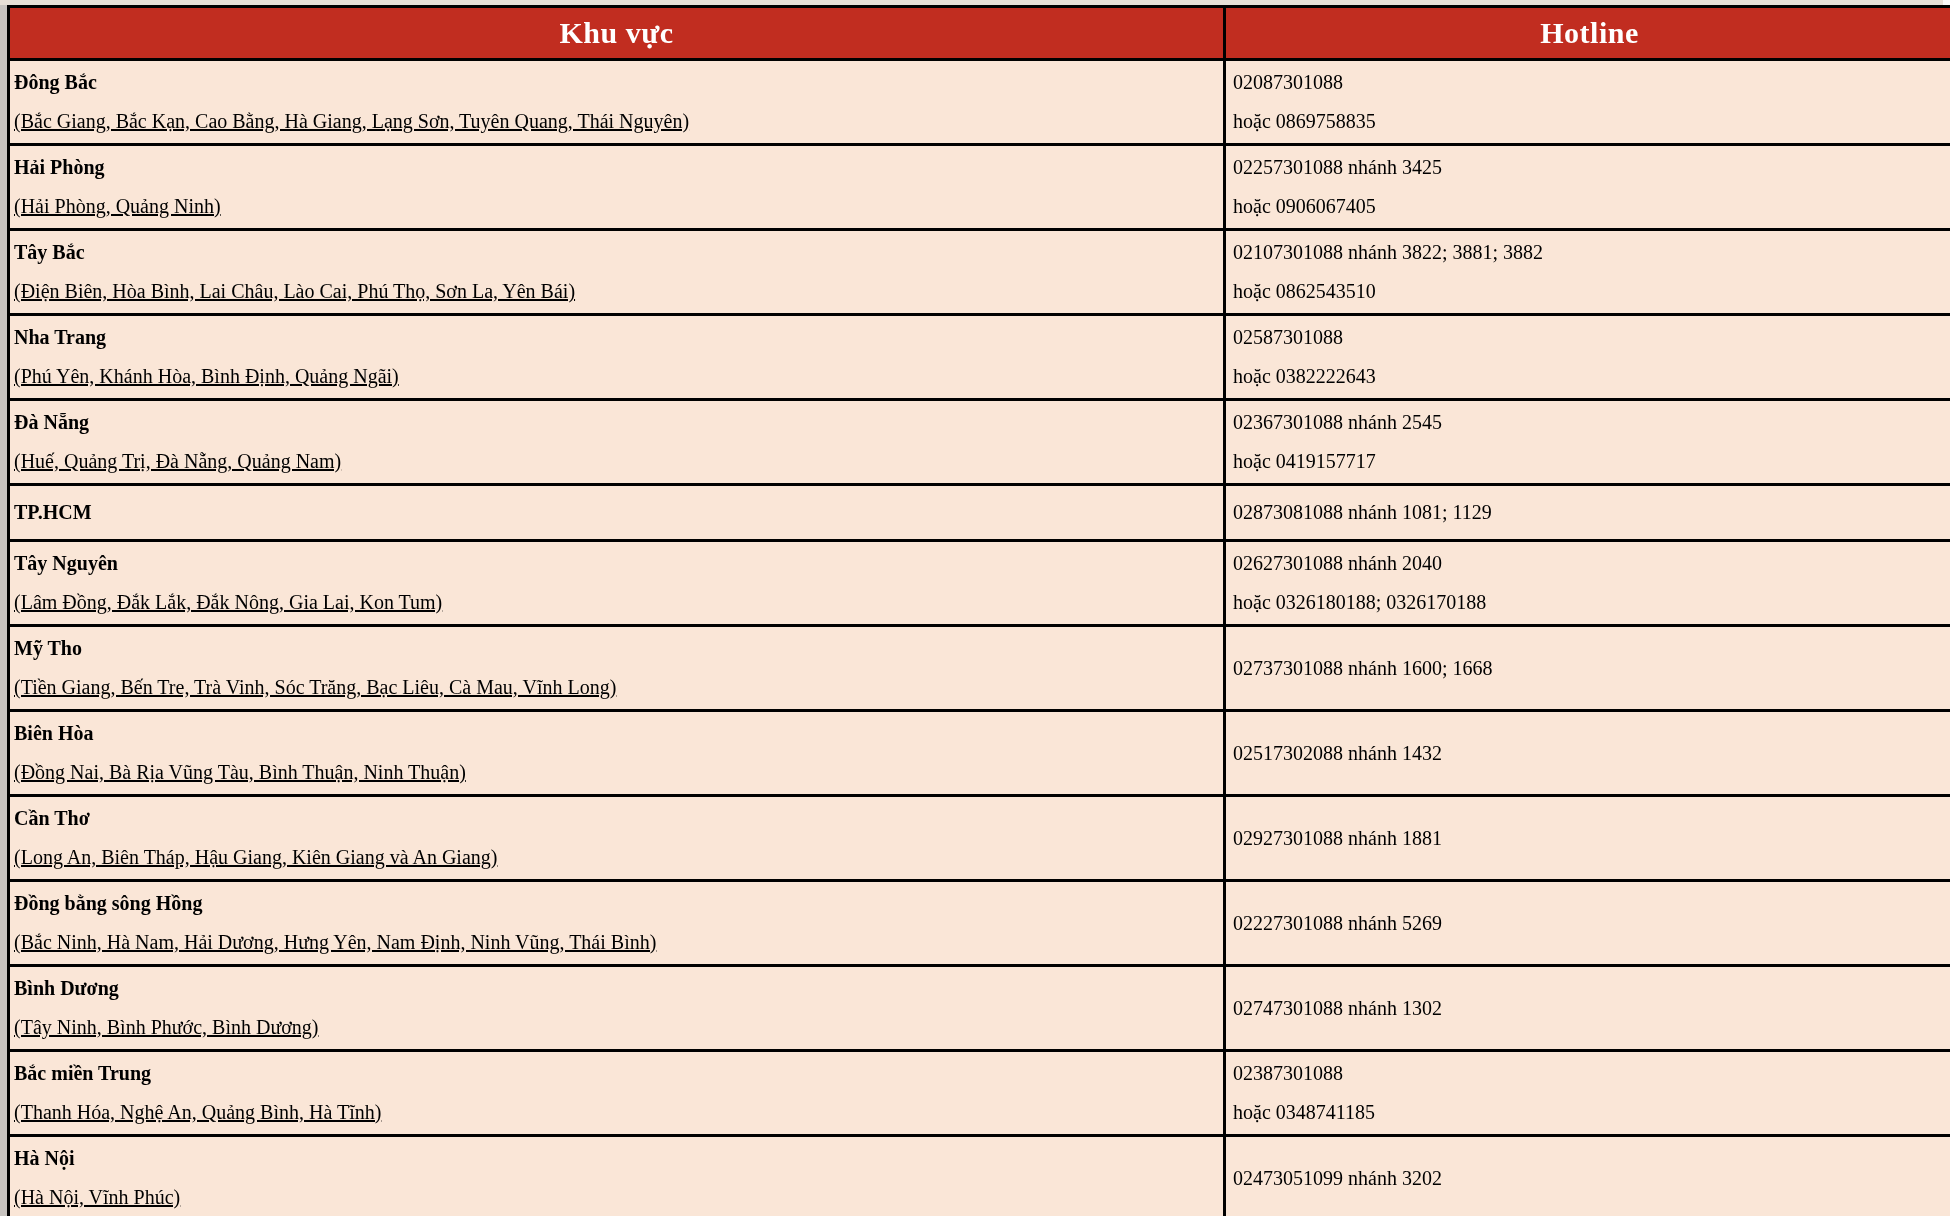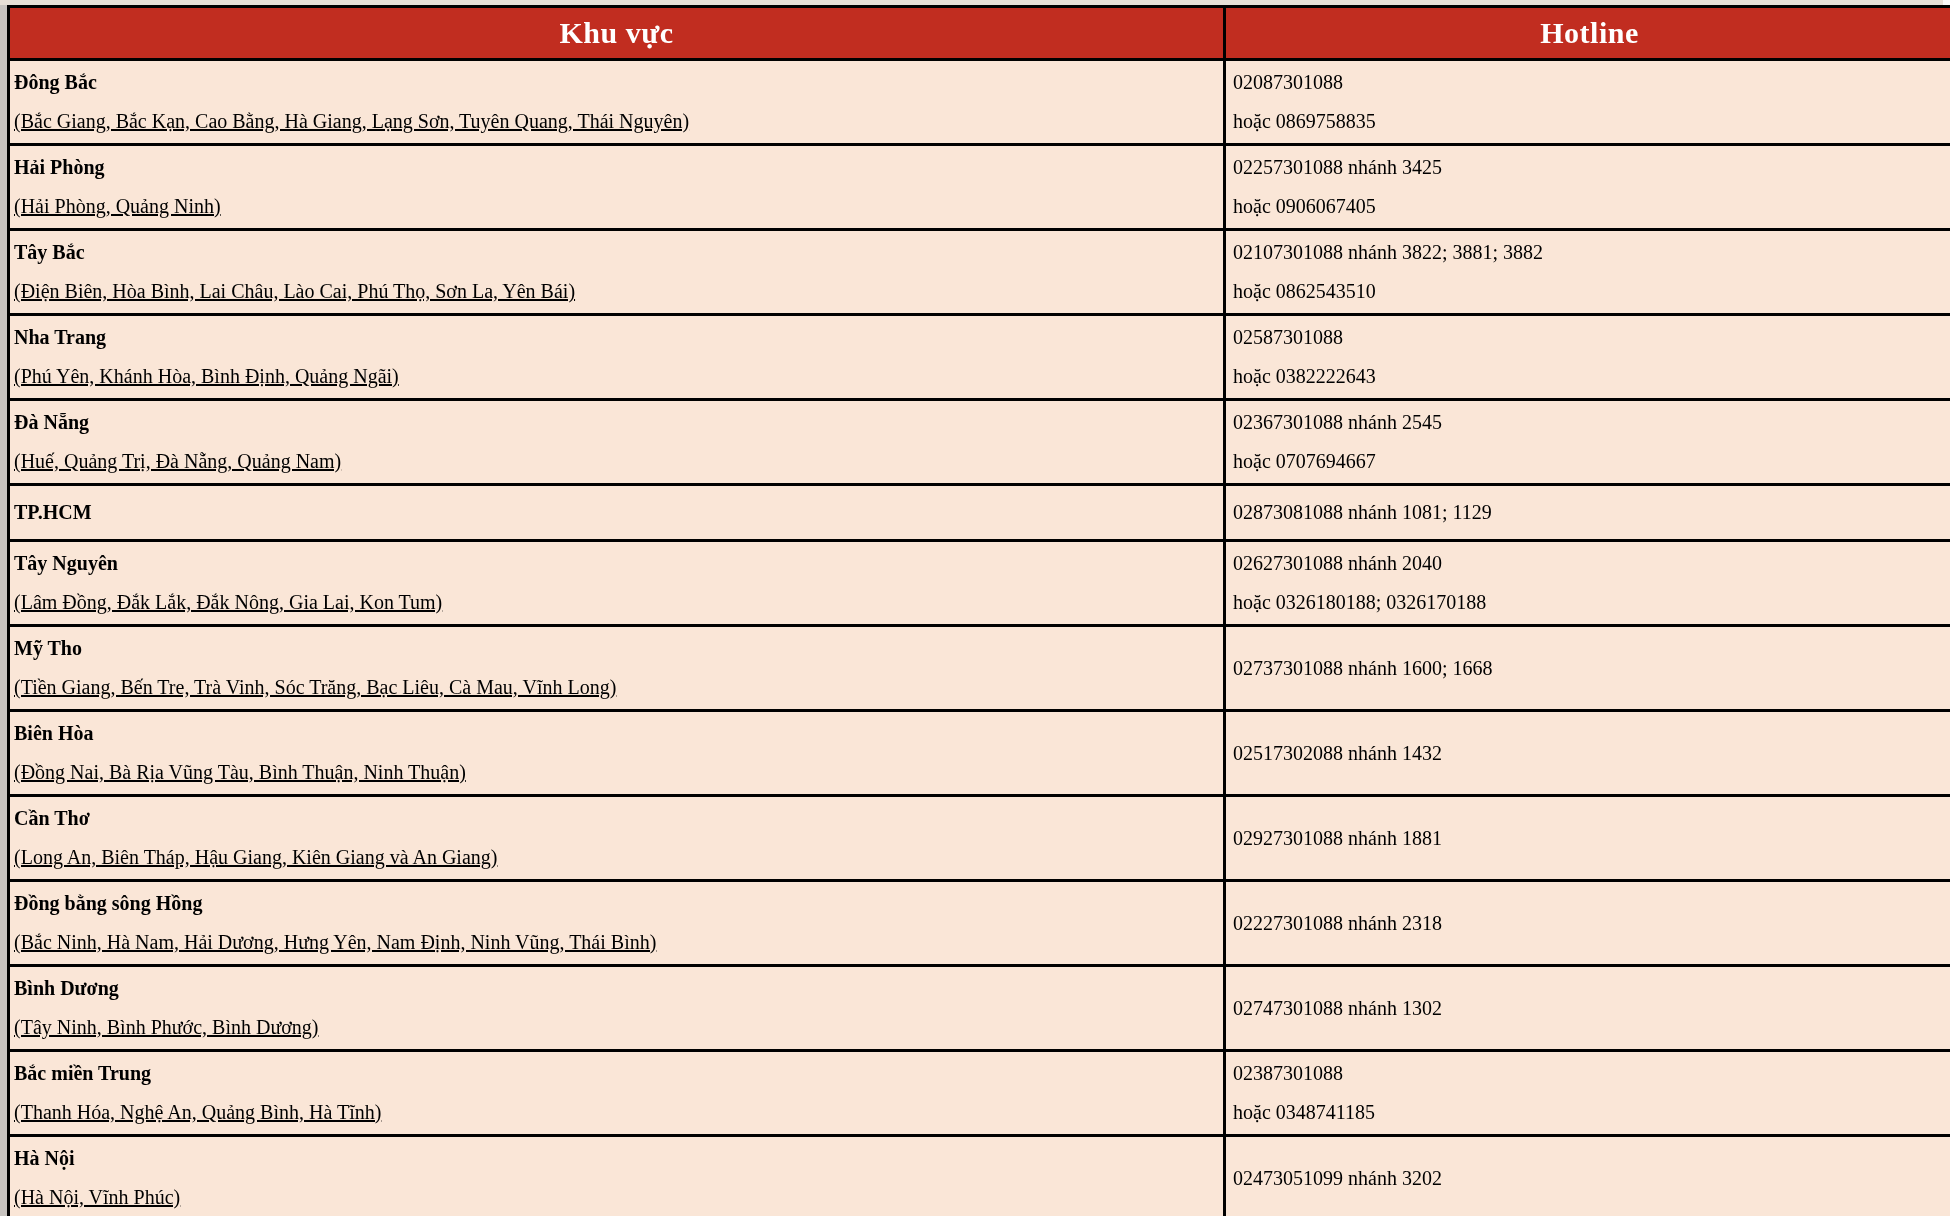--- a/index.html
+++ b/index.html
@@ -127,21 +127,21 @@
             <div class="hotline-line">hoặc 0382222643</div>
           </td>
         </tr>
         <tr class="row">
           <td class="region-cell">
             <div class="region-name">Đà Nẵng</div>
             <div class="province-list">(Huế, Quảng Trị, Đà Nẵng, Quảng Nam)</div>
           </td>
           <td class="hotline-cell">
             <div class="hotline-line">02367301088 nhánh 2545</div>
-            <div class="hotline-line">hoặc 0707694667</div>
+            <div class="hotline-line">hoặc 0419157717</div>
           </td>
         </tr>
         <tr class="row short">
           <td class="region-cell">
             <div class="region-name">TP.HCM</div>
           </td>
           <td class="hotline-cell">
             <div class="hotline-line">02873081088 nhánh 1081; 1129</div>
           </td>
         </tr>
@@ -181,21 +181,21 @@
           <td class="hotline-cell">
             <div class="hotline-line">02927301088 nhánh 1881</div>
           </td>
         </tr>
         <tr class="row">
           <td class="region-cell">
             <div class="region-name">Đồng bằng sông Hồng</div>
             <div class="province-list">(Bắc Ninh, Hà Nam, Hải Dương, Hưng Yên, Nam Định, Ninh Vũng, Thái Bình)</div>
           </td>
           <td class="hotline-cell">
-            <div class="hotline-line">02227301088 nhánh 2318</div>
+            <div class="hotline-line">02227301088 nhánh 5269</div>
           </td>
         </tr>
         <tr class="row">
           <td class="region-cell">
             <div class="region-name">Bình Dương</div>
             <div class="province-list">(Tây Ninh, Bình Phước, Bình Dương)</div>
           </td>
           <td class="hotline-cell">
             <div class="hotline-line">02747301088 nhánh 1302</div>
           </td>

